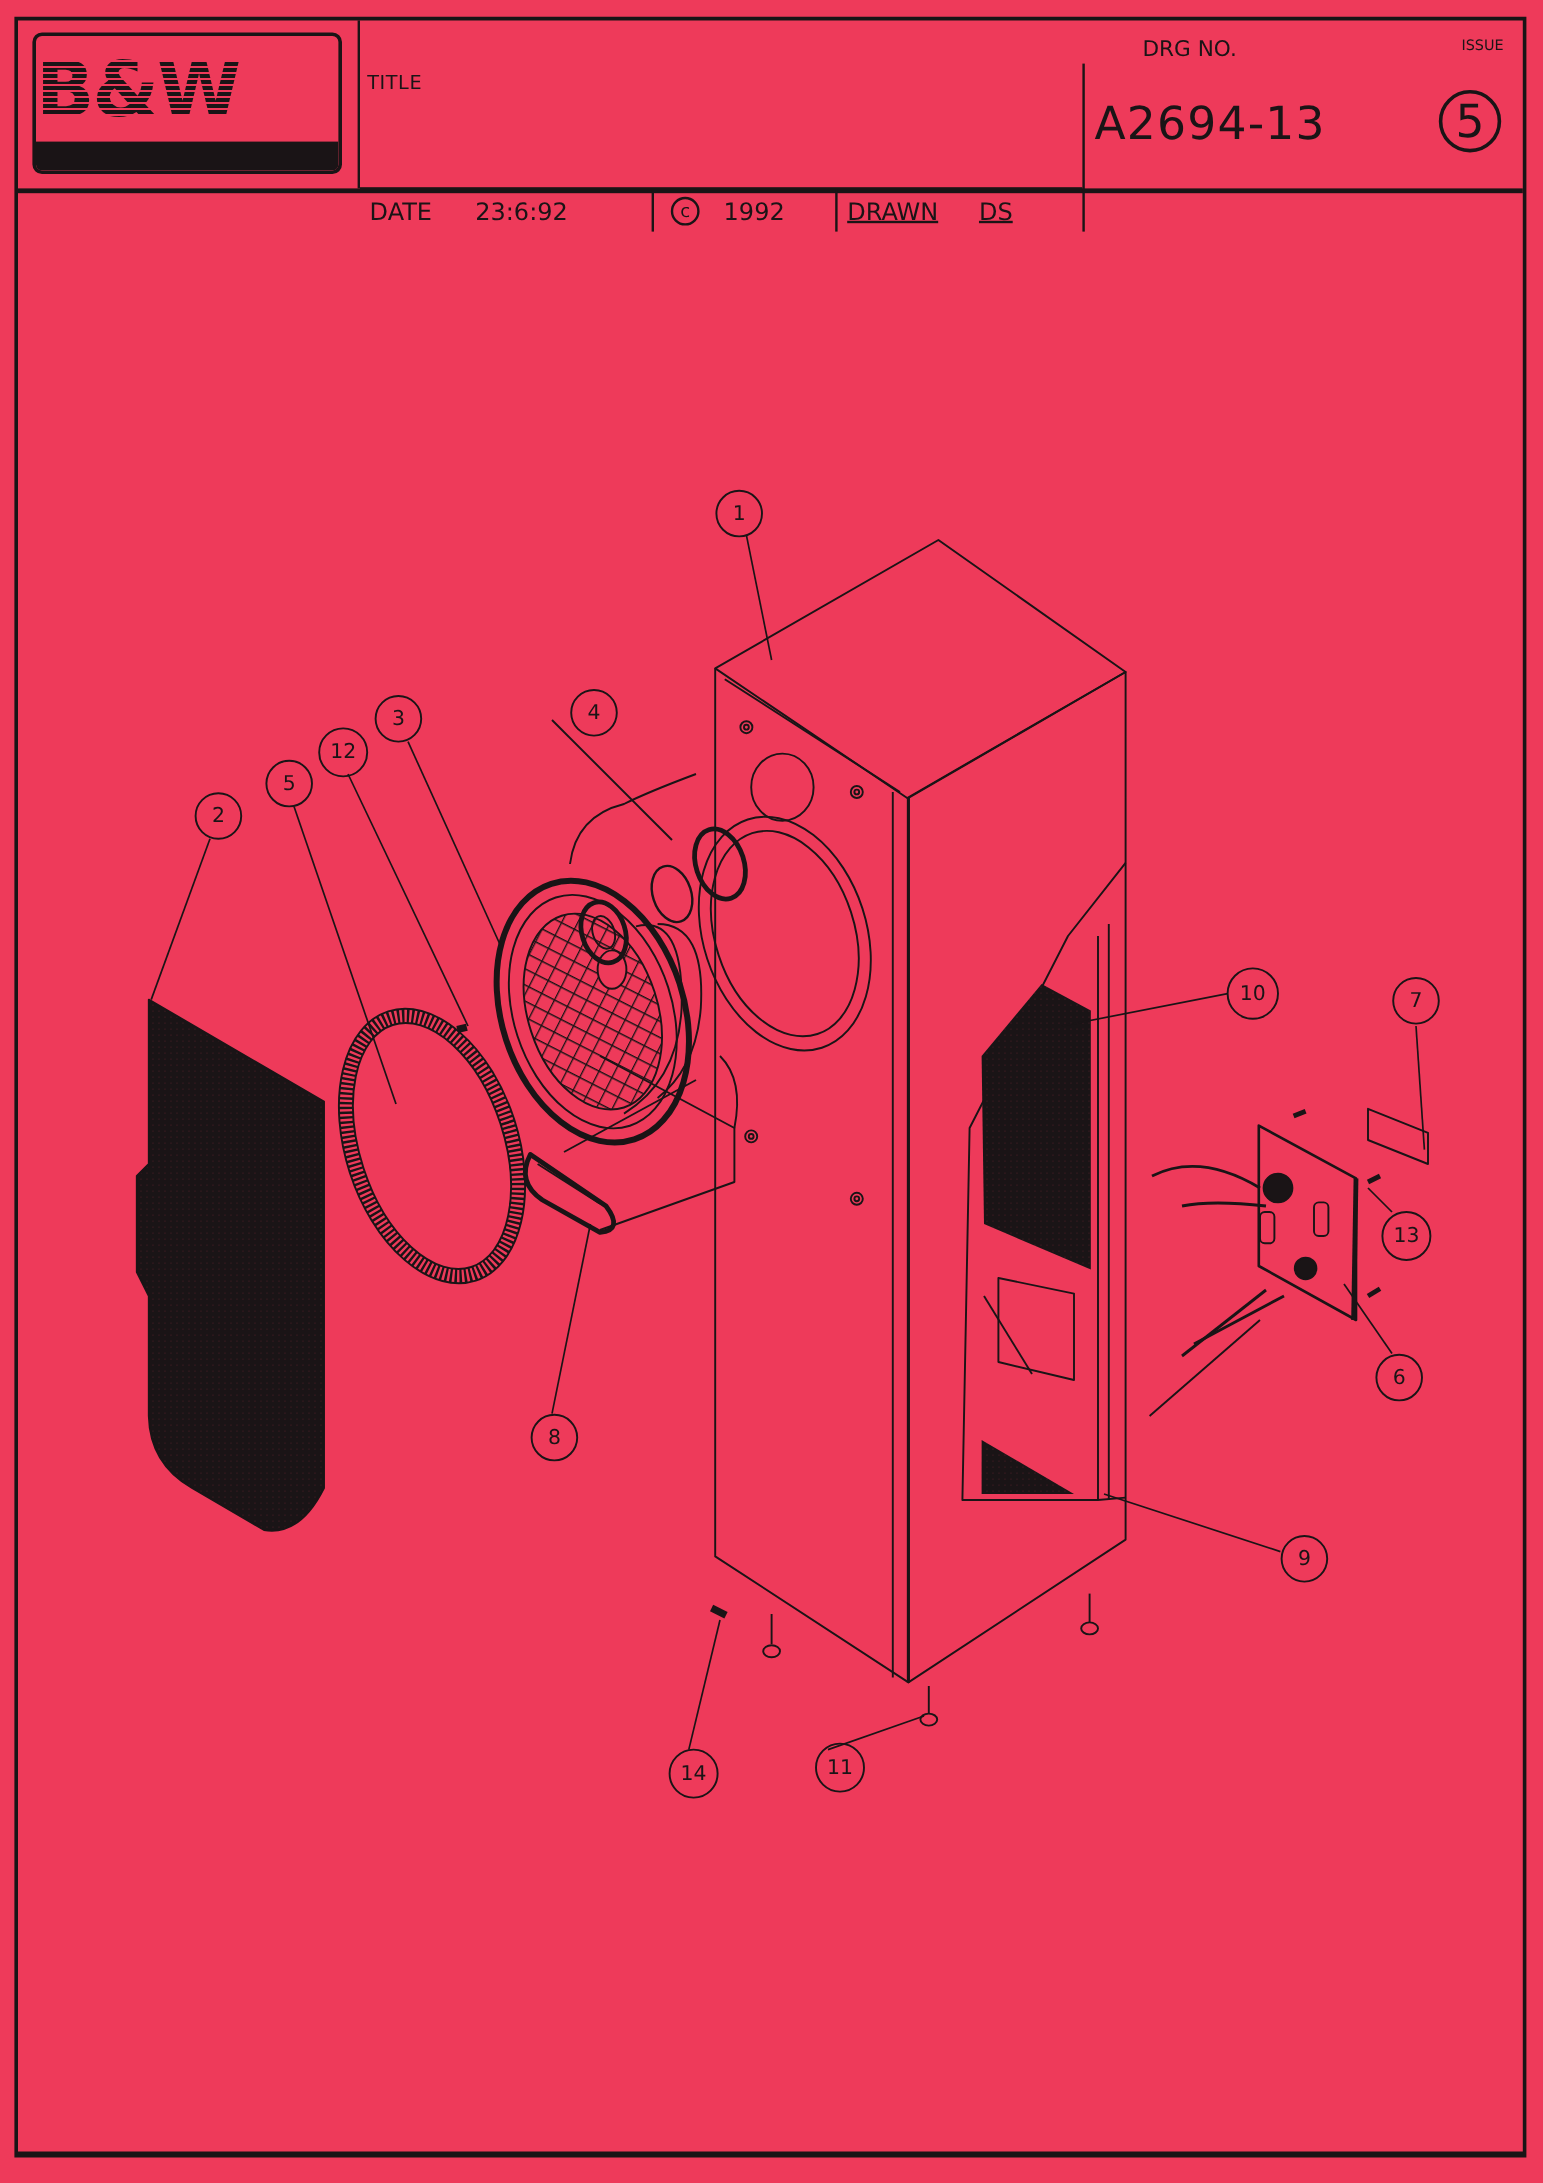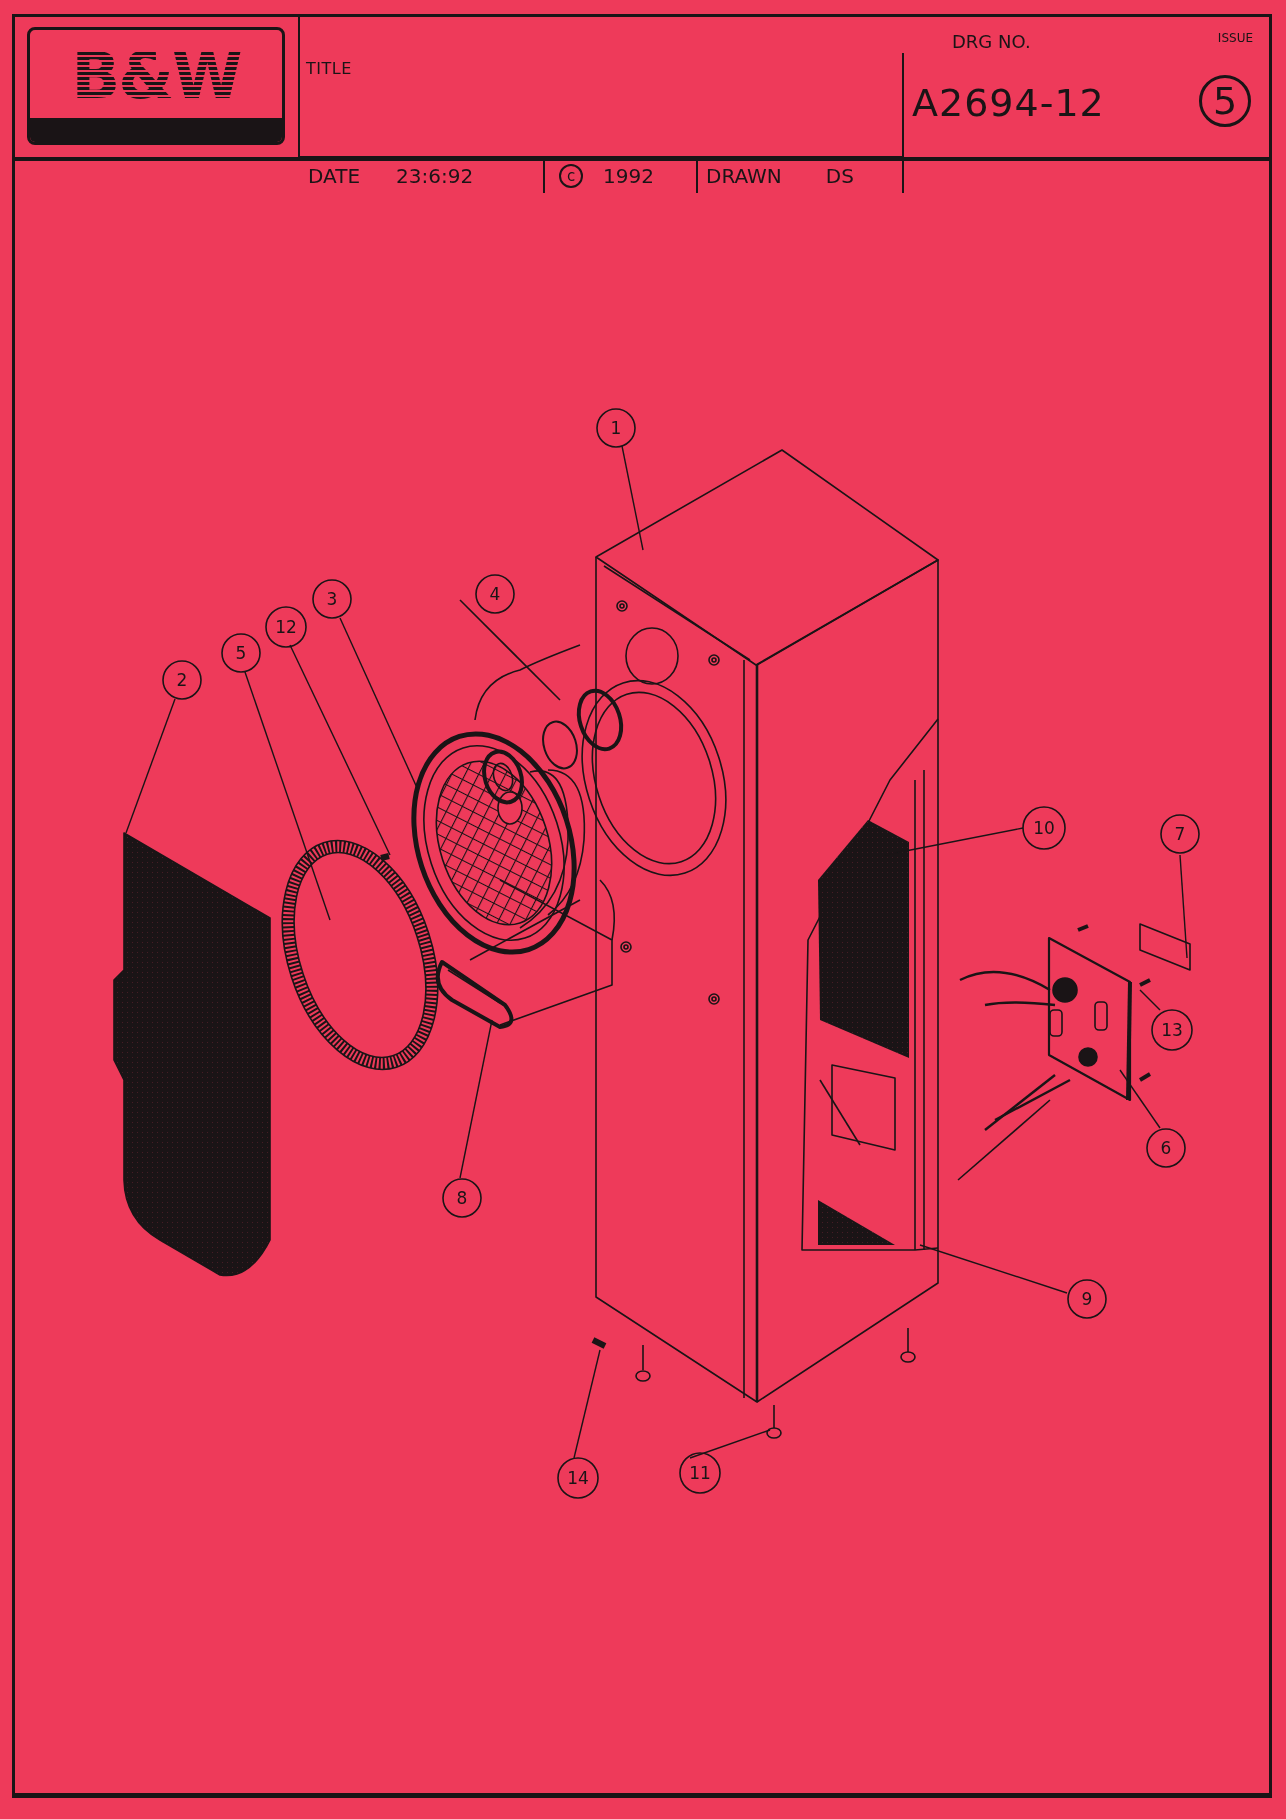--- a/index.html
+++ b/index.html
@@ -28,21 +28,21 @@
   .logo-frame {
     position: absolute; left: 12px; top: 10px; width: 258px; height: 118px;
     border: 3px solid #1a1416; border-radius: 8px; box-sizing: border-box;
     overflow: hidden;
   }
   .logo-bar {
     position: absolute; left: 0; bottom: 0; width: 100%; height: 24px;
     background: #1a1416;
   }
   .logo-text {
-    position: absolute; left: 0; top: 12px; width: 100%; text-align: center;
+    position: absolute; left: 0; top: 12px; width: 100%; 
     font-family: "DejaVu Sans", sans-serif; font-weight: bold;
     font-size: 64px; letter-spacing: -2px; line-height: 68px;
     color: #1a1416;
     -webkit-mask-image: repeating-linear-gradient(to bottom, #000 0 3px, transparent 3px 5px);
     mask-image: repeating-linear-gradient(to bottom, #000 0 3px, transparent 3px 5px);
   }
   .title-cell {
     position: absolute; left: 285px; top: 0; width: 604px; height: 140px;
     border-right: 2px solid #1a1416; box-sizing: border-box; margin-top: 36px;
   }
@@ -57,21 +57,21 @@
     position: absolute; left: 0; top: 103px; width: 100%; height: 37px;
     border-top: 2px solid #1a1416; box-sizing: border-box;
     display: flex; font-size: 20px;
   }
   .meta-row > div {
     height: 100%; display: flex; align-items: center; box-sizing: border-box;
     padding-left: 8px;
   }
   .meta-date { width: 245px; border-right: 2px solid #1a1416; gap: 36px; }
   .meta-copy { width: 153px; border-right: 2px solid #1a1416; gap: 20px; padding-left: 14px !important; }
-  .meta-drawn { flex: 1; gap: 44px; }
+  .meta-drawn { flex: 1; gap: 34px; text-decoration: underline; }
   .copy-icon {
     width: 24px; height: 24px; border: 2px solid #1a1416; border-radius: 50%;
     display: inline-flex; align-items: center; justify-content: center;
     font-size: 15px; box-sizing: border-box;
   }
   .drg-cell {
     position: absolute; left: 889px; top: 0; right: 0; height: 140px;
   }
   .drg-label { position: absolute; left: 8px; top: 14px; font-size: 18px; margin-left: 40px; }
   .issue-label { position: absolute; right: 16px; top: 14px; font-size: 12px; }
@@ -113,21 +113,21 @@
         </div>
         <div class="meta-drawn">
           <span>DRAWN</span>
           <span>DS</span>
         </div>
       </div>
     </div>
     <div class="drg-cell">
       <div class="drg-label">DRG NO.</div>
       <div class="issue-label">ISSUE</div>
-      <div class="drg-value">A2694-12</div>
+      <div class="drg-value">A2694-13</div>
       <div class="issue-value">5</div>
     </div>
   </div>
 </div>
 
 <svg class="drawing" viewBox="0 0 1286 1819" xmlns="http://www.w3.org/2000/svg" fill="none" stroke="#1a1416" stroke-width="1.6" stroke-linejoin="round">
   <defs>
     <pattern id="dots" width="5" height="5" patternUnits="userSpaceOnUse">
       <rect width="5" height="5" fill="#1a1416"></rect>
       <circle cx="2.5" cy="2.5" r="1.1" fill="#ee3a5a"></circle>

